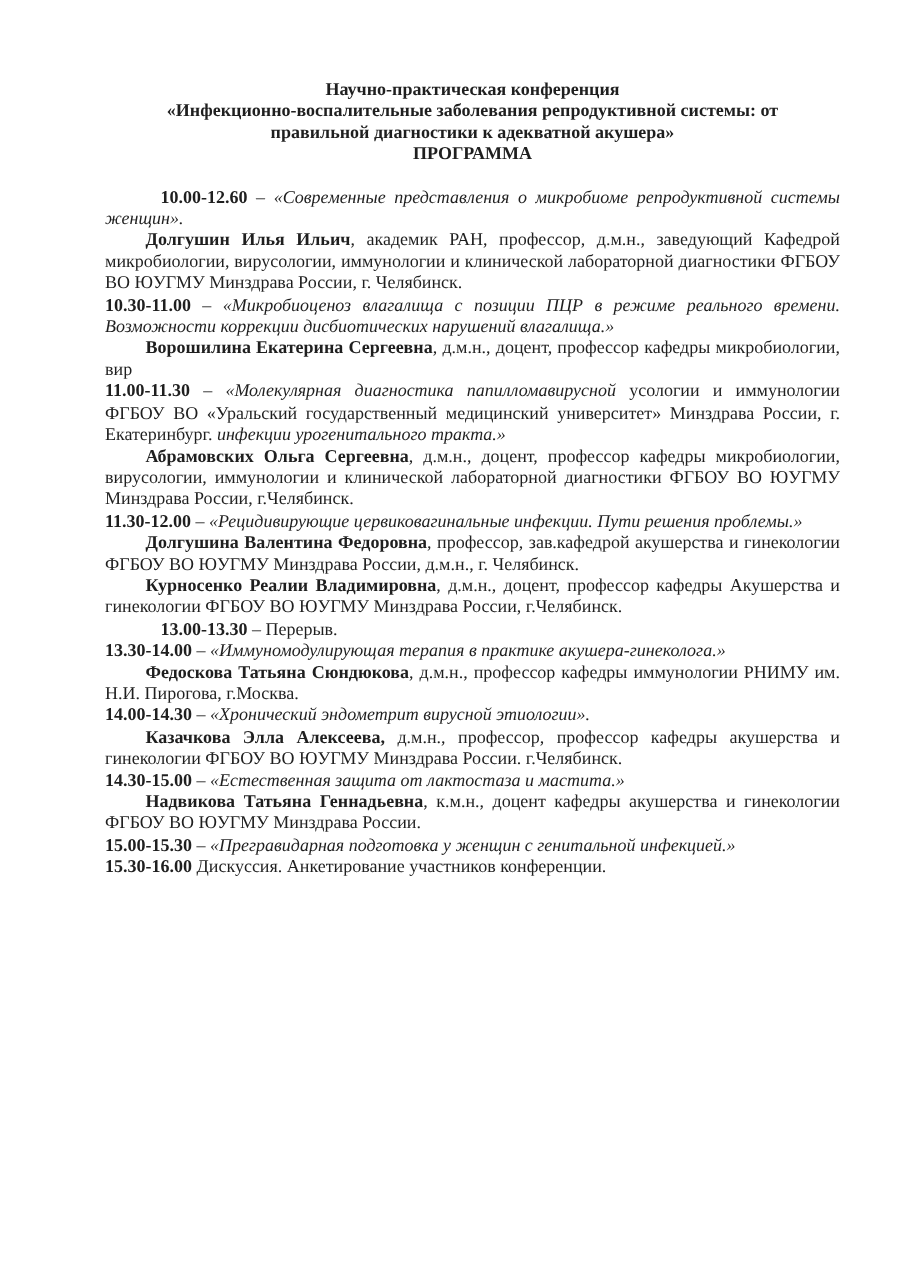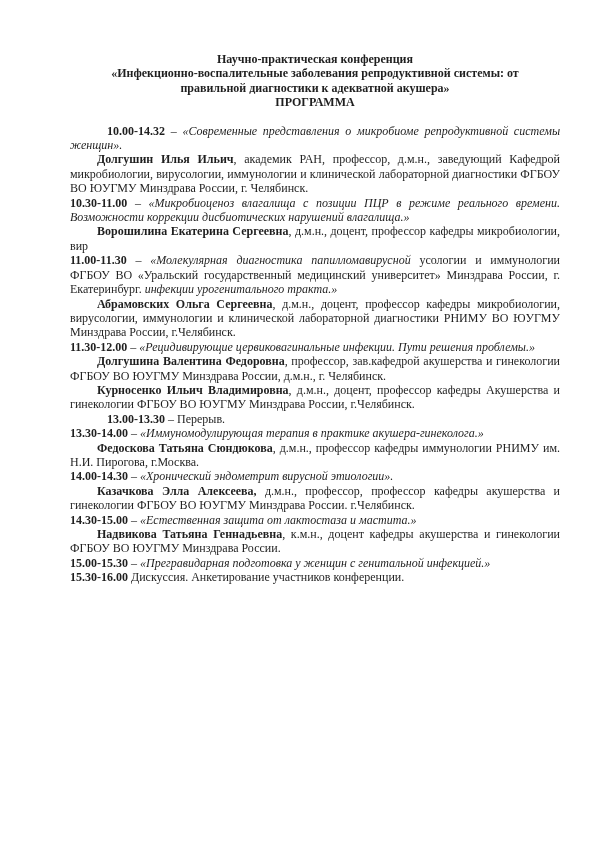--- a/index.html
+++ b/index.html
@@ -41,29 +41,29 @@
 <body>
 
 <div class="page">
   <div class="doc-header">
     <p>Научно-практическая конференция</p>
     <p>«Инфекционно-воспалительные заболевания репродуктивной системы: от</p>
     <p>правильной диагностики к адекватной акушера»</p>
     <p>ПРОГРАММА</p>
   </div>
   <div class="program">
-      <p class="para indent2"><span class="b">10.00-14.32</span><span class=""> – </span><span class="i">«Современные представления о микробиоме репродуктивной системы женщин».</span></p>
+      <p class="para indent2"><span class="b">10.00-12.60</span><span class=""> – </span><span class="i">«Современные представления о микробиоме репродуктивной системы женщин».</span></p>
       <p class="para indent1"><span class="b">Долгушин Илья Ильич</span><span class="">, академик РАН, профессор, д.м.н., заведующий Кафедрой микробиологии, вирусологии, иммунологии и клинической лабораторной диагностики ФГБОУ ВО ЮУГМУ Минздрава России, г. Челябинск.</span></p>
       <p class="para"><span class="b">10.30-11.00</span><span class=""> – </span><span class="i">«Микробиоценоз влагалища с позиции ПЦР в режиме реального времени. Возможности коррекции дисбиотических нарушений влагалища.»</span></p>
       <p class="para indent1"><span class="b">Ворошилина Екатерина Сергеевна</span><span class="">, д.м.н., доцент, профессор кафедры микробиологии, вир</span></p>
       <p class="para"><span class="b">11.00-11.30</span><span class=""> – </span><span class="i">«Молекулярная диагностика папилломавирусной </span><span class="">усологии и иммунологии ФГБОУ ВО «Уральский государственный медицинский университет» Минздрава России, г. Екатеринбург. </span><span class="i">инфекции урогенитального тракта.»</span></p>
-      <p class="para indent1"><span class="b">Абрамовских Ольга Сергеевна</span><span class="">, д.м.н., доцент, профессор кафедры микробиологии, вирусологии, иммунологии и клинической лабораторной диагностики РНИМУ ВО ЮУГМУ Минздрава России, г.Челябинск.</span></p>
+      <p class="para indent1"><span class="b">Абрамовских Ольга Сергеевна</span><span class="">, д.м.н., доцент, профессор кафедры микробиологии, вирусологии, иммунологии и клинической лабораторной диагностики ФГБОУ ВО ЮУГМУ Минздрава России, г.Челябинск.</span></p>
       <p class="para"><span class="b">11.30-12.00</span><span class=""> – </span><span class="i">«Рецидивирующие цервиковагинальные инфекции. Пути решения проблемы.»</span></p>
       <p class="para indent1"><span class="b">Долгушина Валентина Федоровна</span><span class="">, профессор, зав.кафедрой акушерства и гинекологии ФГБОУ ВО ЮУГМУ Минздрава России, д.м.н., г. Челябинск.</span></p>
-      <p class="para indent1"><span class="b">Курносенко Ильич Владимировна</span><span class="">, д.м.н., доцент, профессор кафедры Акушерства и гинекологии ФГБОУ ВО ЮУГМУ Минздрава России, г.Челябинск.</span></p>
+      <p class="para indent1"><span class="b">Курносенко Реалии Владимировна</span><span class="">, д.м.н., доцент, профессор кафедры Акушерства и гинекологии ФГБОУ ВО ЮУГМУ Минздрава России, г.Челябинск.</span></p>
       <p class="para indent2"><span class="b">13.00-13.30</span><span class=""> – Перерыв.</span></p>
       <p class="para"><span class="b">13.30-14.00</span><span class=""> – </span><span class="i">«Иммуномодулирующая терапия в практике акушера-гинеколога.»</span></p>
       <p class="para indent1"><span class="b">Федоскова Татьяна Сюндюкова</span><span class="">, д.м.н., профессор кафедры иммунологии РНИМУ им. Н.И. Пирогова, г.Москва.</span></p>
       <p class="para"><span class="b">14.00-14.30</span><span class=""> – </span><span class="i">«Хронический эндометрит вирусной этиологии».</span></p>
       <p class="para indent1"><span class="b">Казачкова Элла Алексеева,</span><span class=""> д.м.н., профессор, профессор кафедры акушерства и гинекологии ФГБОУ ВО ЮУГМУ Минздрава России. г.Челябинск.</span></p>
       <p class="para"><span class="b">14.30-15.00</span><span class=""> – </span><span class="i">«Естественная защита от лактостаза и мастита.»</span></p>
       <p class="para indent1"><span class="b">Надвикова Татьяна Геннадьевна</span><span class="">, к.м.н., доцент кафедры акушерства и гинекологии ФГБОУ ВО ЮУГМУ Минздрава России.</span></p>
       <p class="para"><span class="b">15.00-15.30</span><span class=""> – </span><span class="i">«Прегравидарная подготовка у женщин с генитальной инфекцией.»</span></p>
       <p class="para"><span class="b">15.30-16.00</span><span class=""> Дискуссия. Анкетирование участников конференции.</span></p>
     </div>

